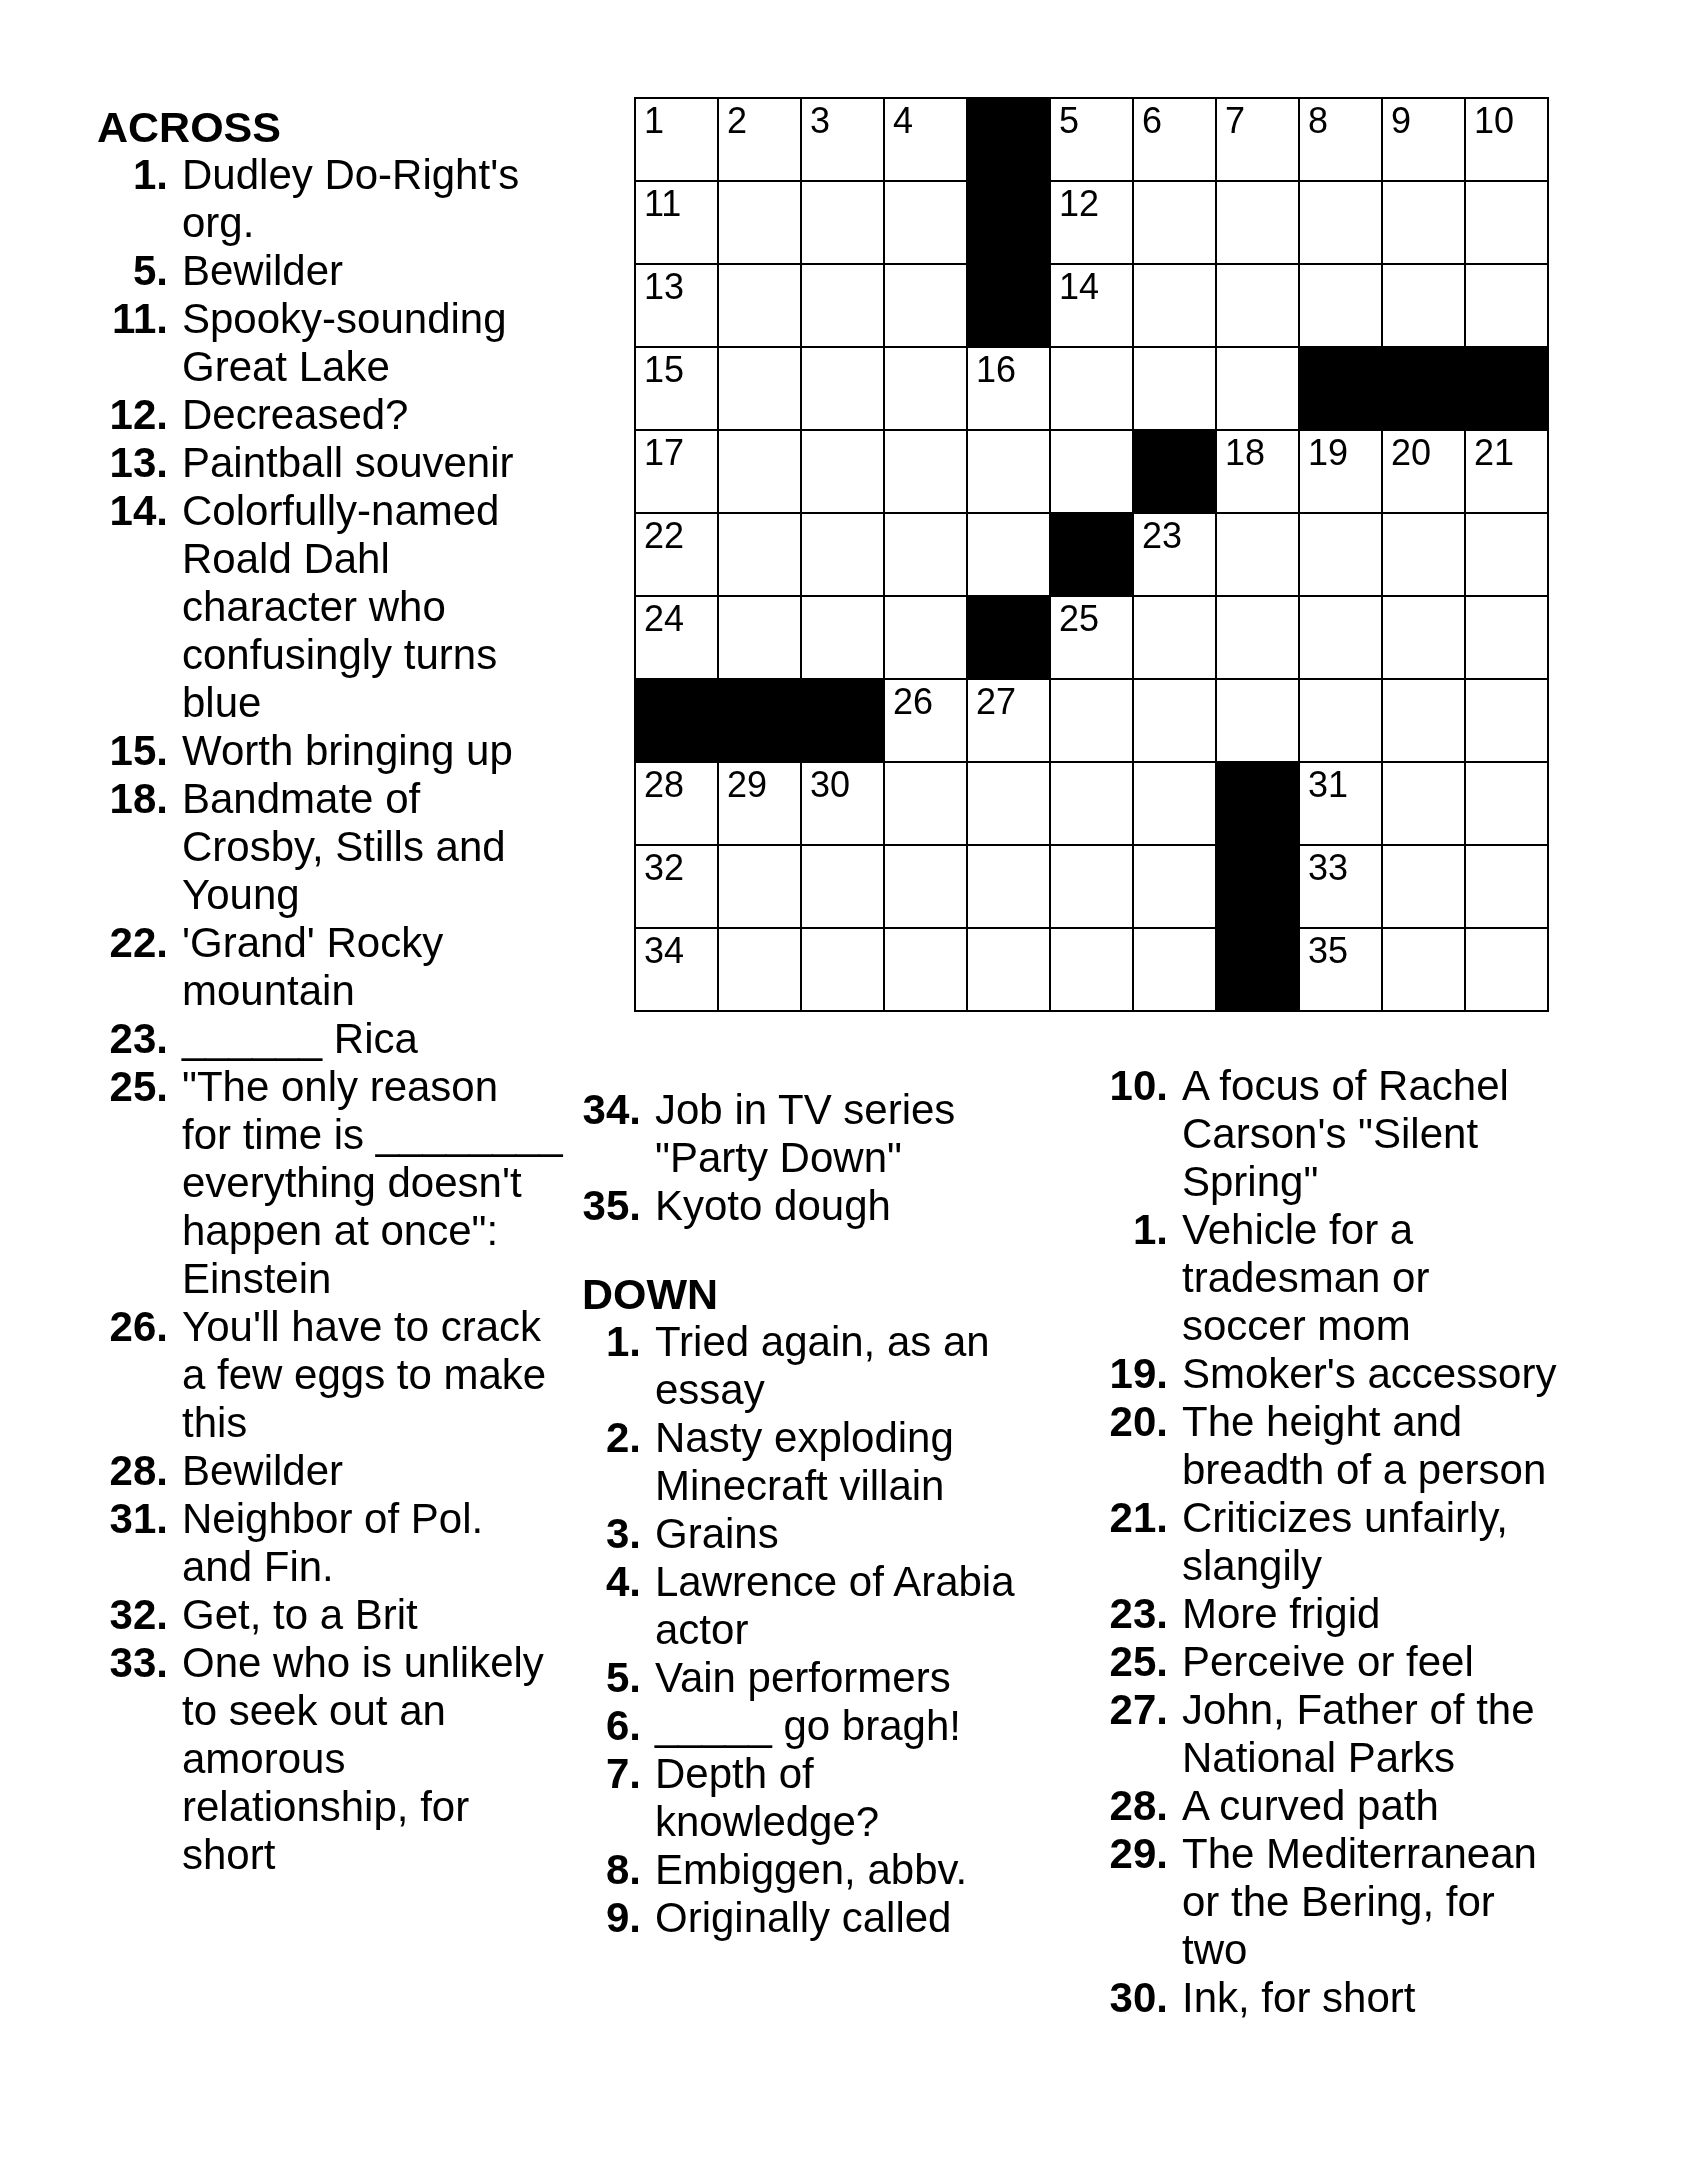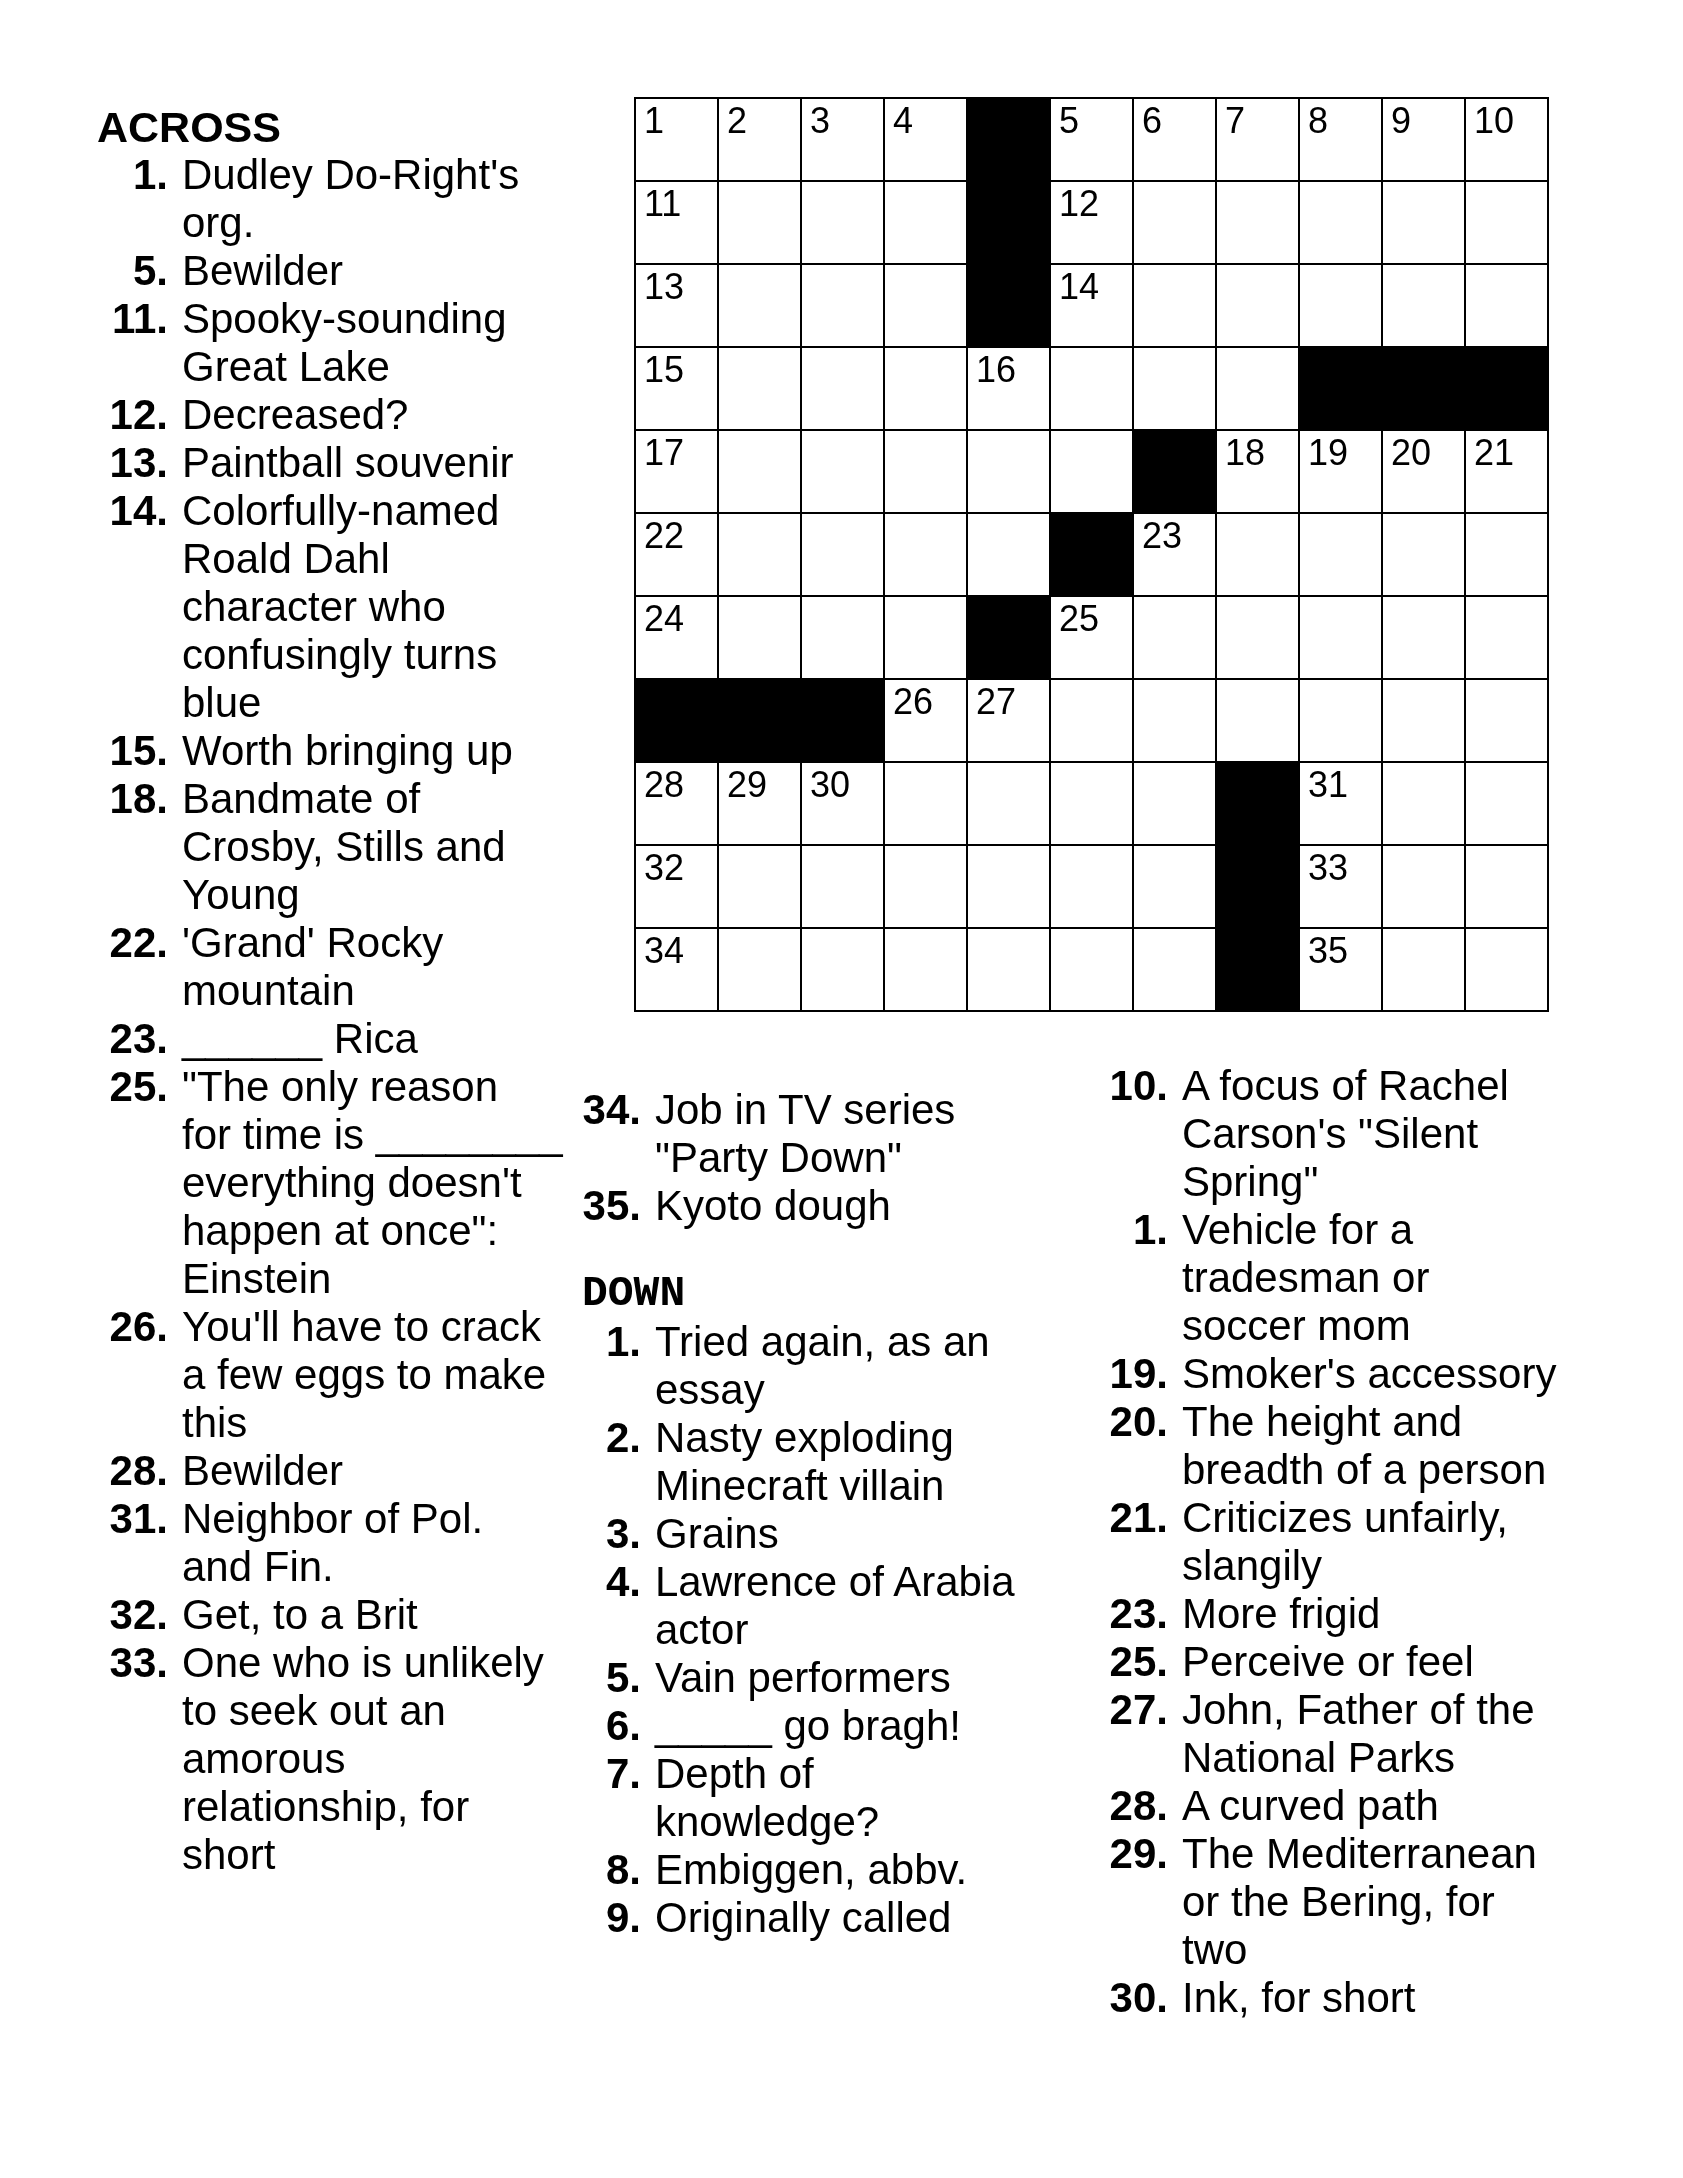--- a/index.html
+++ b/index.html
@@ -27,21 +27,21 @@
   }
   
   .cluecol{position:absolute;font-size:42px;line-height:48px;}
   .cluecol .hdr{font-weight:700;font-size:43px;}
   .clue{display:flex;align-items:flex-start;}
   .clue .num{flex:0 0 71px;text-align:right;font-weight:700;}
   .clue .txt{margin-left:14px;white-space:pre-line;}
   #col-left{left:97px;top:103px;width:543px;}
   #col-left .hdr{}
   #col-mid{left:570px;top:1086px;width:507px;}
-  #col-mid .hdr{margin-left:12px;font-family:Liberation Mono, monospace;}
+  #col-mid .hdr{margin-left:12px;}
   #col-right{left:1097px;top:1062px;width:559px;}
   .spacer{height:40px;}
 </style>
 </head>
 <body>
 
 <div class="page">
 
   <div class="grid">
       <div class="cell">

